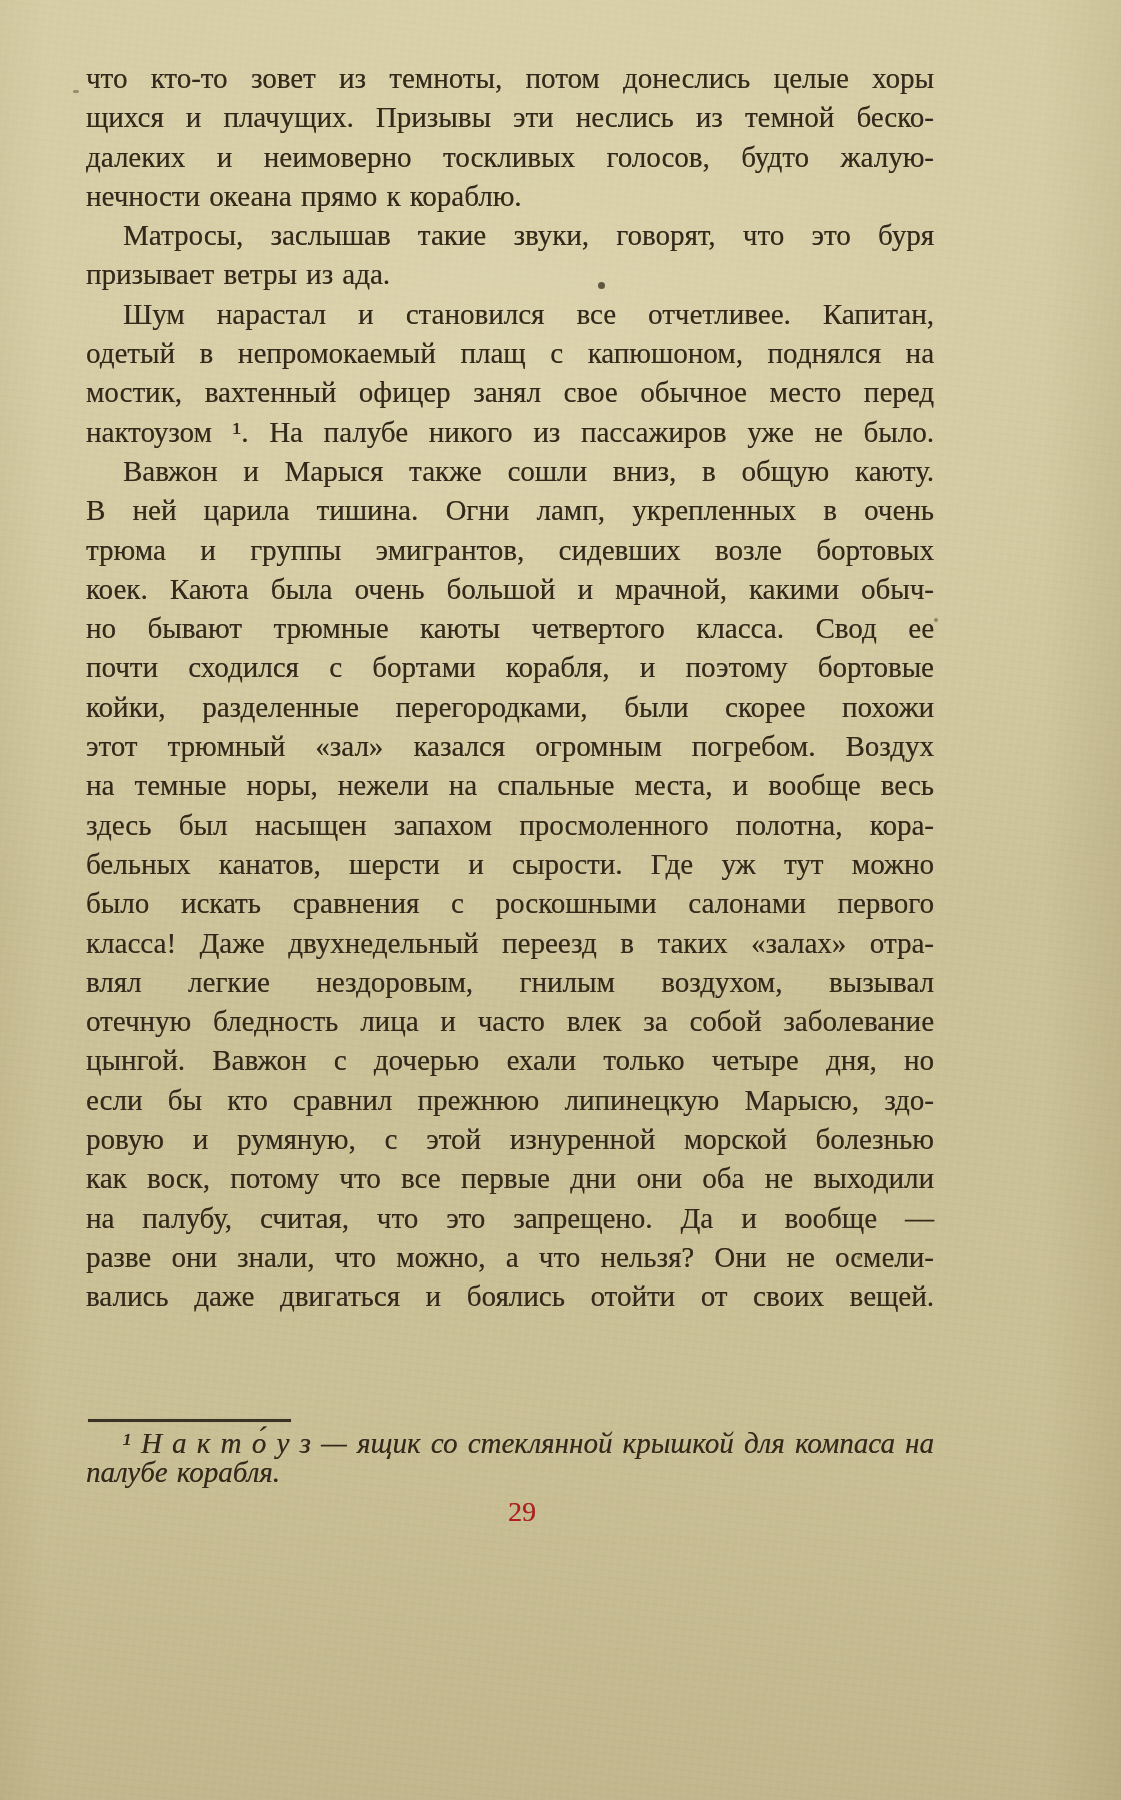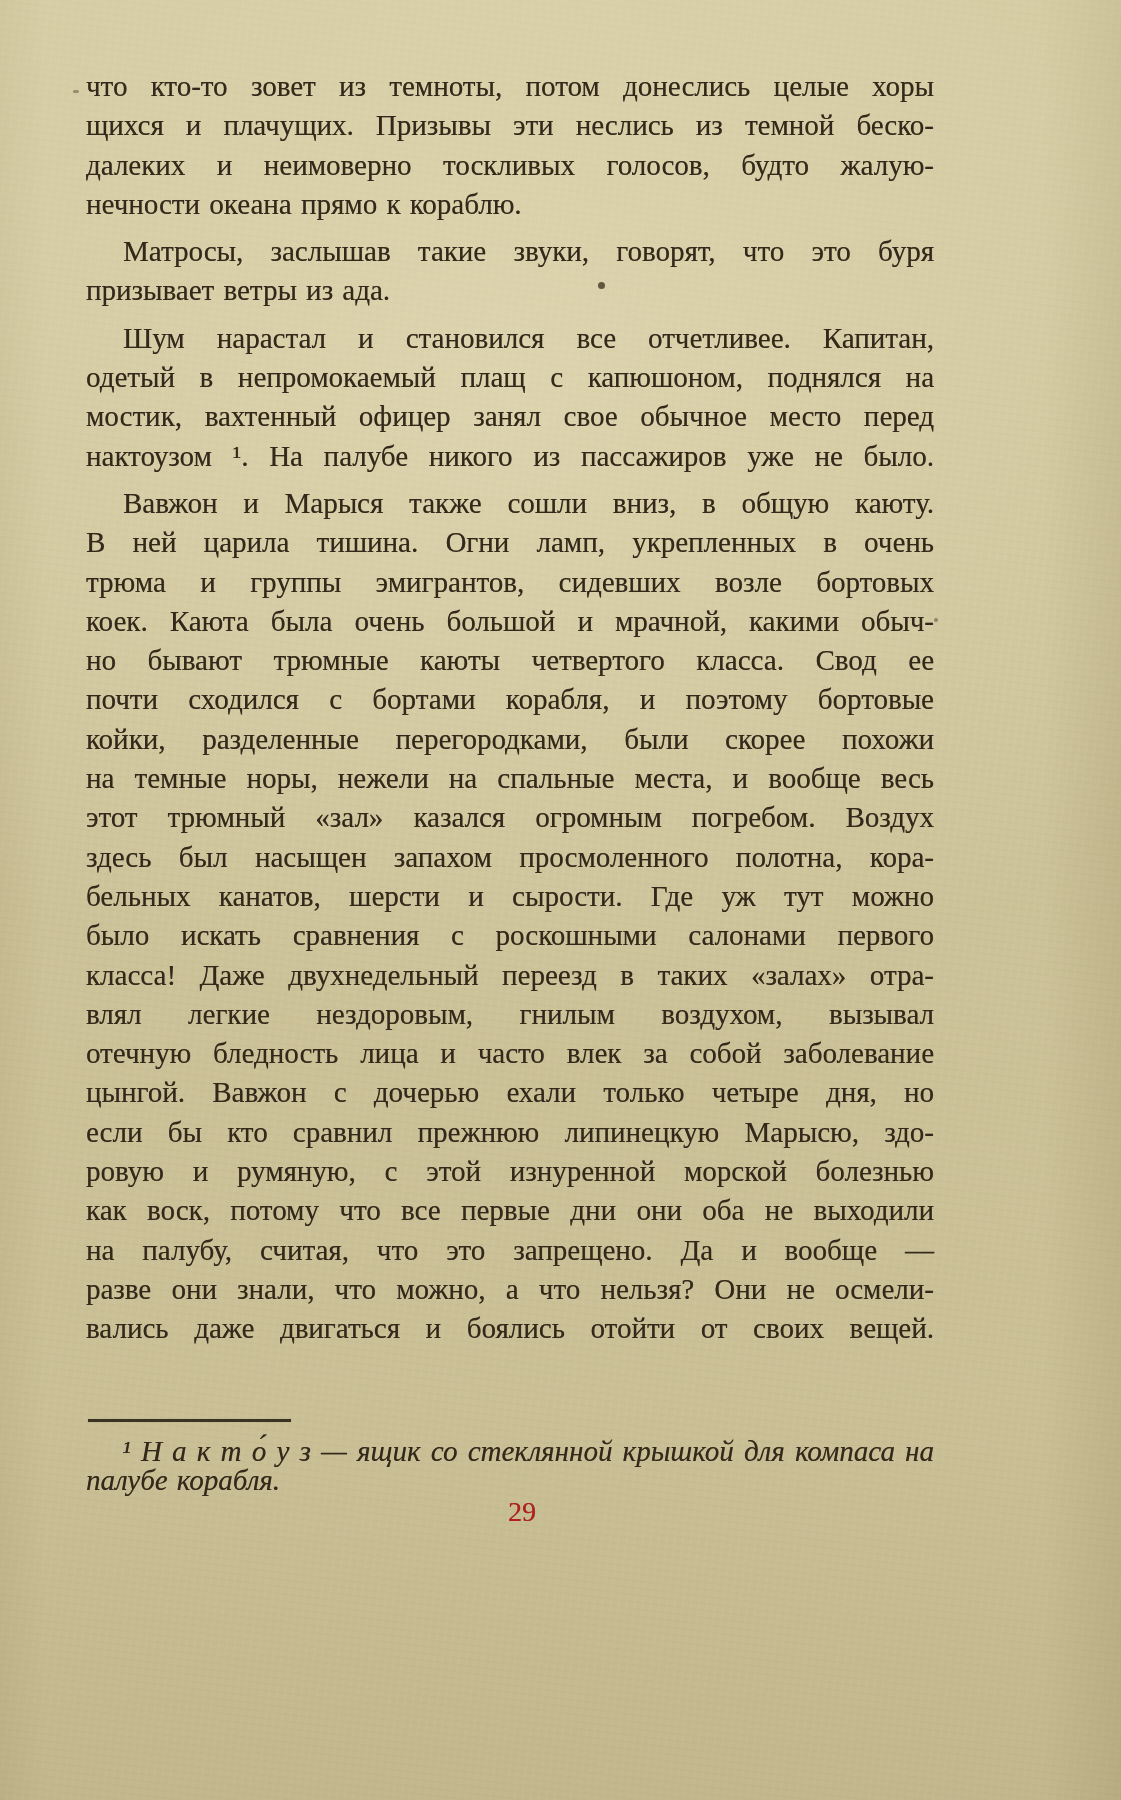--- a/index.html
+++ b/index.html
@@ -15,36 +15,36 @@
     background-image:
       radial-gradient(1200px 900px at 45% 22%, rgba(238,231,198,0.45), rgba(238,231,198,0) 70%),
       linear-gradient(to bottom, rgba(226,218,180,0.30), rgba(226,218,180,0) 25%, rgba(148,132,82,0.07) 78%, rgba(128,113,68,0.16) 100%),
       linear-gradient(to right, rgba(128,113,68,0.10) 0%, rgba(128,113,68,0) 4%, rgba(128,113,68,0) 93%, rgba(118,104,62,0.15) 100%),
       repeating-linear-gradient(7deg, rgba(108,96,60,0.028) 0 2px, rgba(108,96,60,0) 2px 7px),
       repeating-linear-gradient(97deg, rgba(255,250,228,0.035) 0 3px, rgba(255,250,228,0) 3px 8px);
   }
   .text-block {
     position: absolute;
     left: 86px;
-    top: 67px;
+    top: 59px;
     width: 848px;
   }
   .line {
     font-family: "Liberation Serif", "DejaVu Serif", serif;
     font-size: 29px;
     line-height: 39.3px;
     color: #33291b;
     text-align: justify;
     text-align-last: justify;
     word-spacing: 2px;
     white-space: normal;
     text-shadow: 0.25px 0.35px 0.5px rgba(42,33,18,0.55);
   }
   .line.l { text-align-last: left; }
-  .line.i { text-indent: 37px; margin-top: 8px; }
+  .line.i { text-indent: 37px; }
   .footnote-sep {
     position: absolute;
     left: 88px;
     top: 1419px;
     width: 203px;
     height: 3px;
     background: #3a3222;
     box-shadow: 0.3px 0.4px 0.6px rgba(42,33,18,0.5);
   }
   .footnote-block {
@@ -96,22 +96,22 @@
     <div class="line">одетый в непромокаемый плащ с капюшоном, поднялся на</div>
     <div class="line">мостик, вахтенный офицер занял свое обычное место перед</div>
     <div class="line">нактоузом ¹. На палубе никого из пассажиров уже не было.</div>
     <div class="line i">Вавжон и Марыся также сошли вниз, в общую каюту.</div>
     <div class="line">В ней царила тишина. Огни ламп, укрепленных в очень</div>
     <div class="line">трюма и группы эмигрантов, сидевших возле бортовых</div>
     <div class="line">коек. Каюта была очень большой и мрачной, какими обыч-</div>
     <div class="line">но бывают трюмные каюты четвертого класса. Свод ее</div>
     <div class="line">почти сходился с бортами корабля, и поэтому бортовые</div>
     <div class="line">койки, разделенные перегородками, были скорее похожи</div>
+    <div class="line">этот трюмный «зал» казался огромным погребом. Воздух</div>
     <div class="line">на темные норы, нежели на спальные места, и вообще весь</div>
-    <div class="line">этот трюмный «зал» казался огромным погребом. Воздух</div>
     <div class="line">здесь был насыщен запахом просмоленного полотна, кора-</div>
     <div class="line">бельных канатов, шерсти и сырости. Где уж тут можно</div>
     <div class="line">было искать сравнения с роскошными салонами первого</div>
     <div class="line">класса! Даже двухнедельный переезд в таких «залах» отра-</div>
     <div class="line">влял легкие нездоровым, гнилым воздухом, вызывал</div>
     <div class="line">отечную бледность лица и часто влек за собой заболевание</div>
     <div class="line">цынгой. Вавжон с дочерью ехали только четыре дня, но</div>
     <div class="line">если бы кто сравнил прежнюю липинецкую Марысю, здо-</div>
     <div class="line">ровую и румяную, с этой изнуренной морской болезнью</div>
     <div class="line">как воск, потому что все первые дни они оба не выходили</div>

